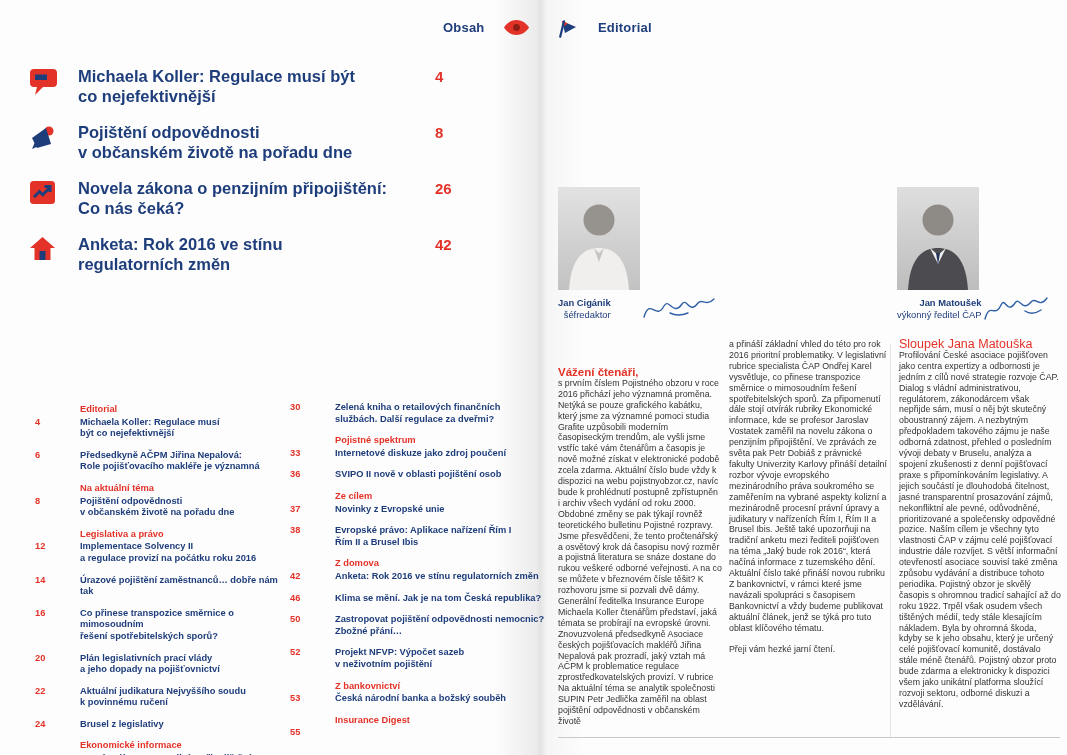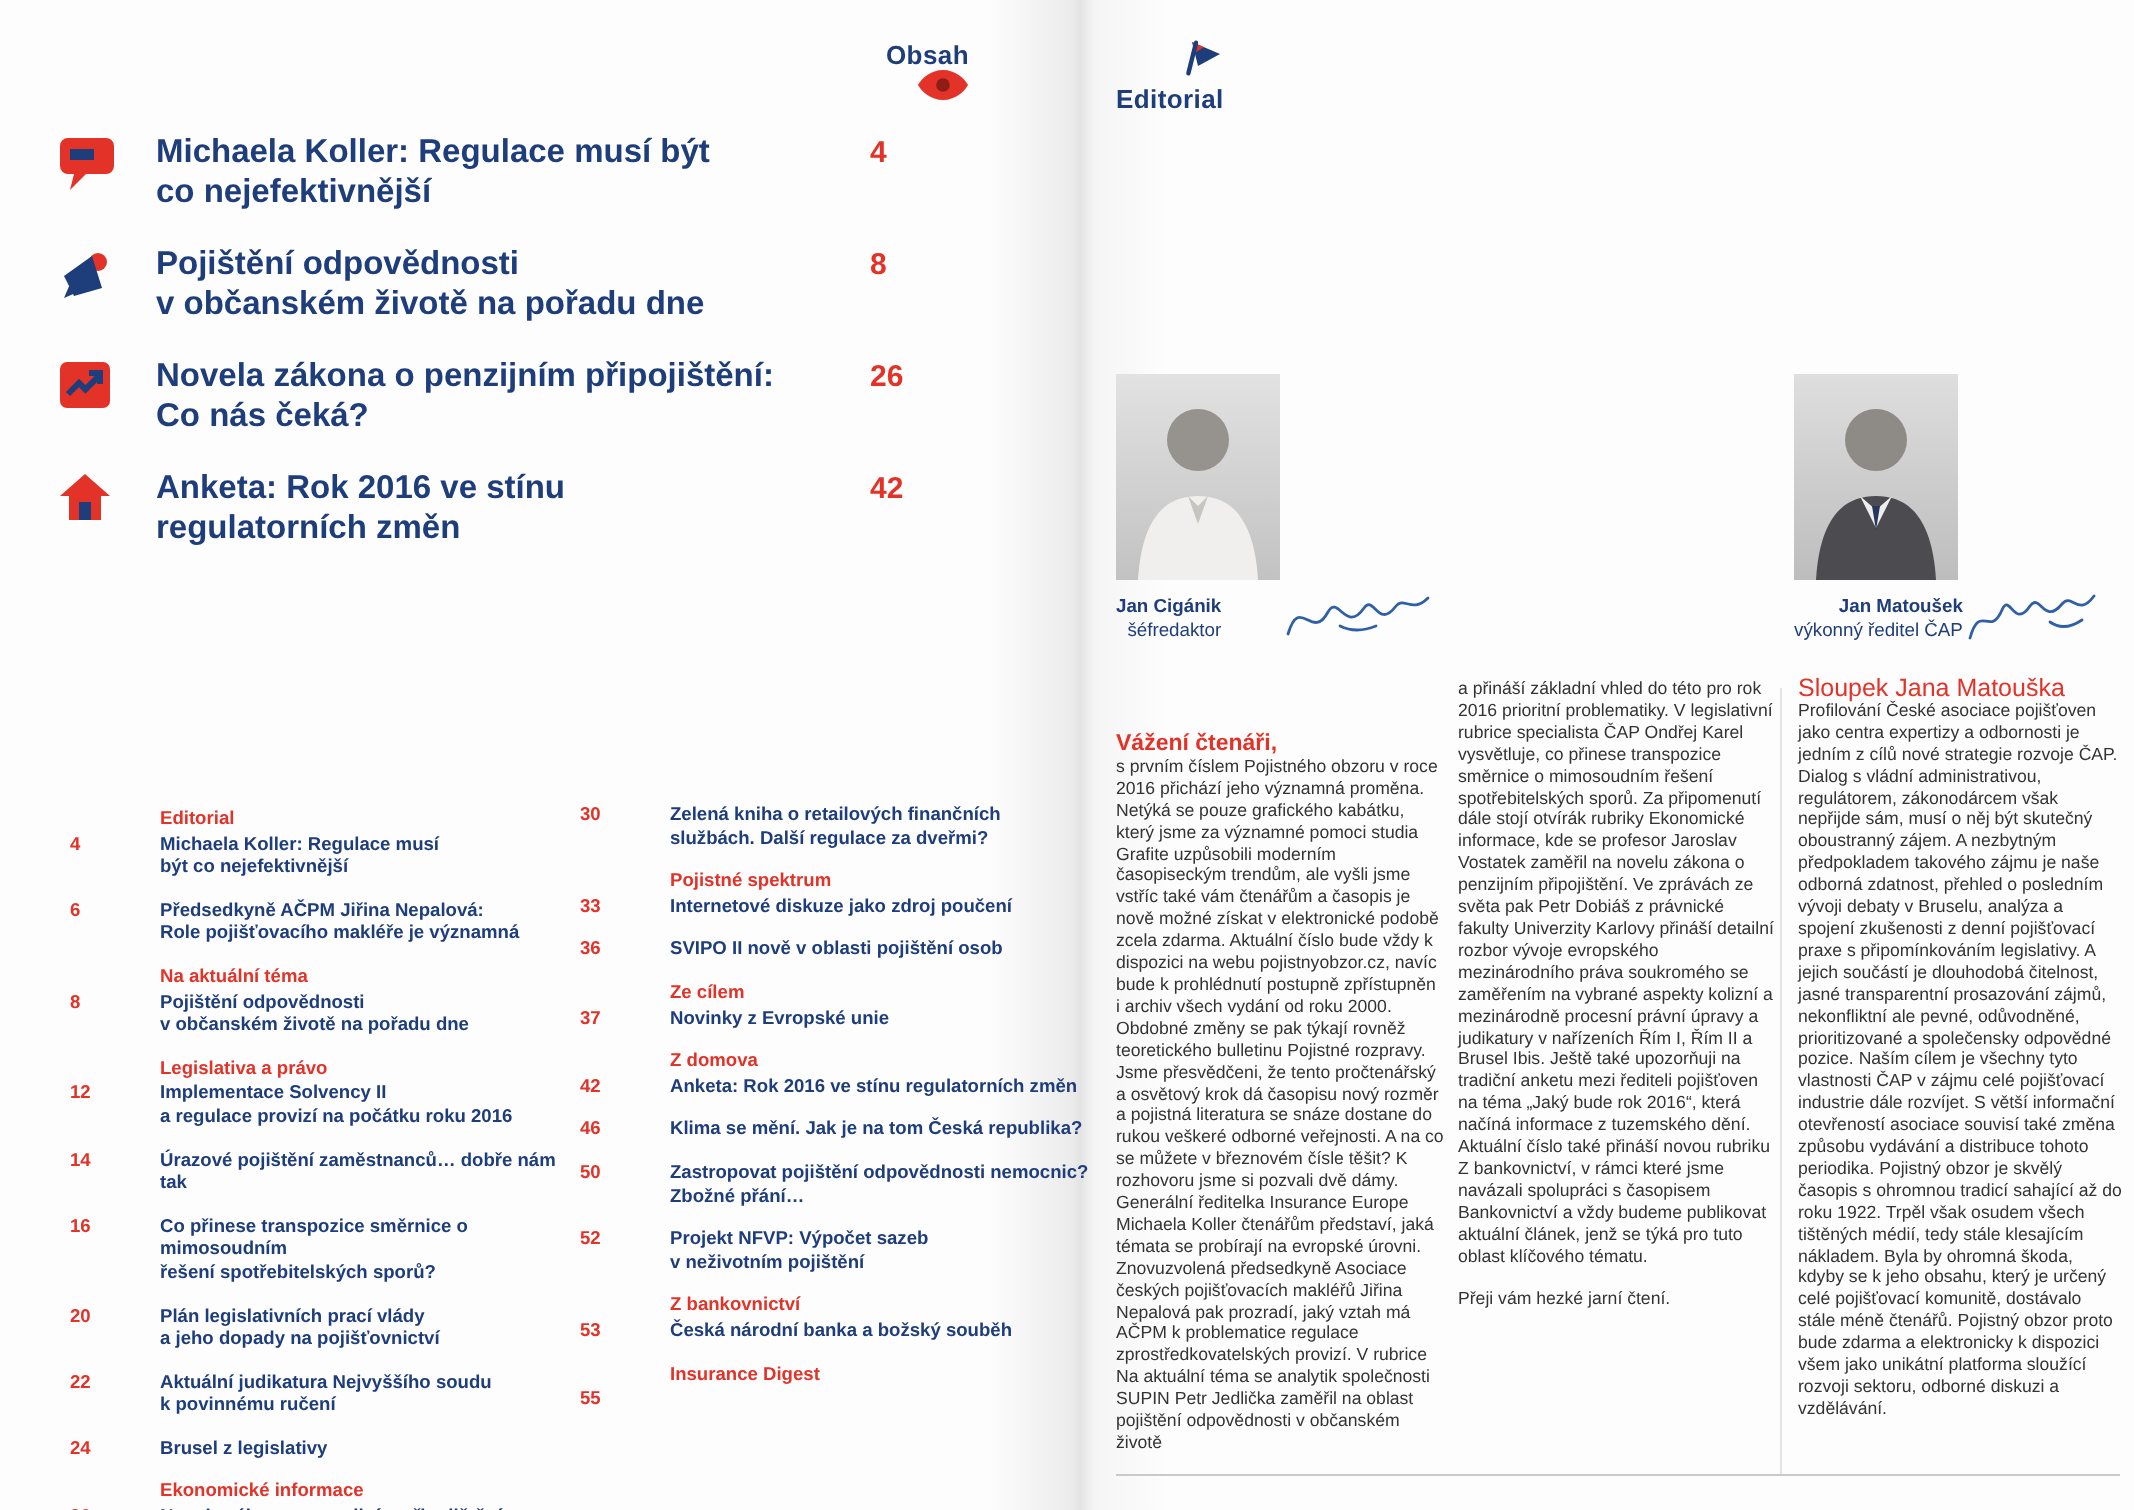--- a/index.html
+++ b/index.html
@@ -1,20 +1,20 @@
 <!DOCTYPE html>
 <html lang="cs"><head>
 <meta charset="utf-8">
 <style>
   html,body{margin:0;padding:0;background:#e9e9e9;font-family:"Liberation Sans",sans-serif;}
   .spread{position:relative;width:1067px;height:755px;background:#fdfdfd;overflow:hidden;}
   .spine{position:absolute;left:495px;top:0;width:90px;height:100%;pointer-events:none;
     background:linear-gradient(90deg,rgba(0,0,0,0) 0%,rgba(0,0,0,0.07) 46%,rgba(0,0,0,0.10) 50%,rgba(0,0,0,0.03) 58%,rgba(0,0,0,0) 100%);}
   
-  .hdr{position:absolute;top:20px;display:flex;align-items:flex-end;gap:0;font-weight:bold;font-size:13px;color:#1e3d7b;letter-spacing:.2px;flex-direction:column;}
+  .hdr{position:absolute;top:20px;display:flex;align-items:flex-start;gap:20px;font-weight:bold;font-size:13px;color:#1e3d7b;letter-spacing:.2px;}
   #hdr-left{left:443px;}
   #hdr-right{left:558px;}
   
   .featured{position:absolute;left:30px;top:66px;width:475px;}
   .ft-row{display:grid;grid-template-columns:48px 357px 1fr;align-items:start;margin-bottom:16px;}
   .ft-icon{padding-top:3px;}
   .ft-title{font-weight:bold;font-size:16.5px;line-height:20px;color:#1e3d7b;white-space:pre-line;}
   .ft-page{font-weight:bold;font-size:15px;color:#e33228;padding-top:2px;}
   
   .toc{position:absolute;top:402px;font-size:9.3px;line-height:11.6px;color:#1e3d7b;font-weight:bold;}
@@ -192,20 +192,25 @@
     </div>
     <div class="toc-row">
       <span class="toc-num">36</span>
       <span class="toc-tit">SVIPO II nově v oblasti pojištění osob</span>
     </div>
     <div class="toc-sec">Ze cílem</div>
     <div class="toc-row">
       <span class="toc-num">37</span>
       <span class="toc-tit">Novinky z Evropské unie</span>
     </div>
+    <div class="toc-row">
+      <span class="toc-num">38</span>
+      <span class="toc-tit">Evropské právo: Aplikace nařízení Řím I
+Řím II a Brusel Ibis</span>
+    </div>
     <div class="toc-sec">Z domova</div>
     <div class="toc-row">
       <span class="toc-num">42</span>
       <span class="toc-tit">Anketa: Rok 2016 ve stínu regulatorních změn</span>
     </div>
     <div class="toc-row">
       <span class="toc-num">46</span>
       <span class="toc-tit">Klima se mění. Jak je na tom Česká republika?</span>
     </div>
     <div class="toc-row">

